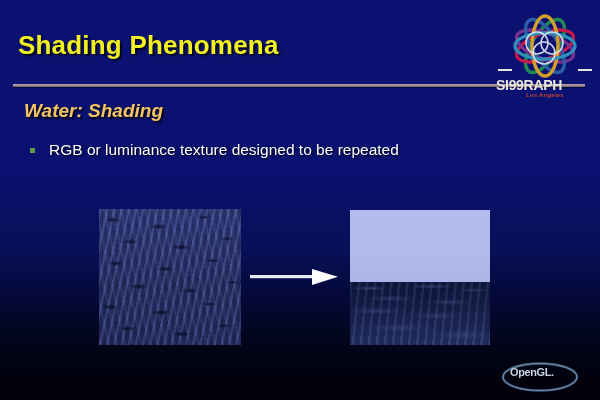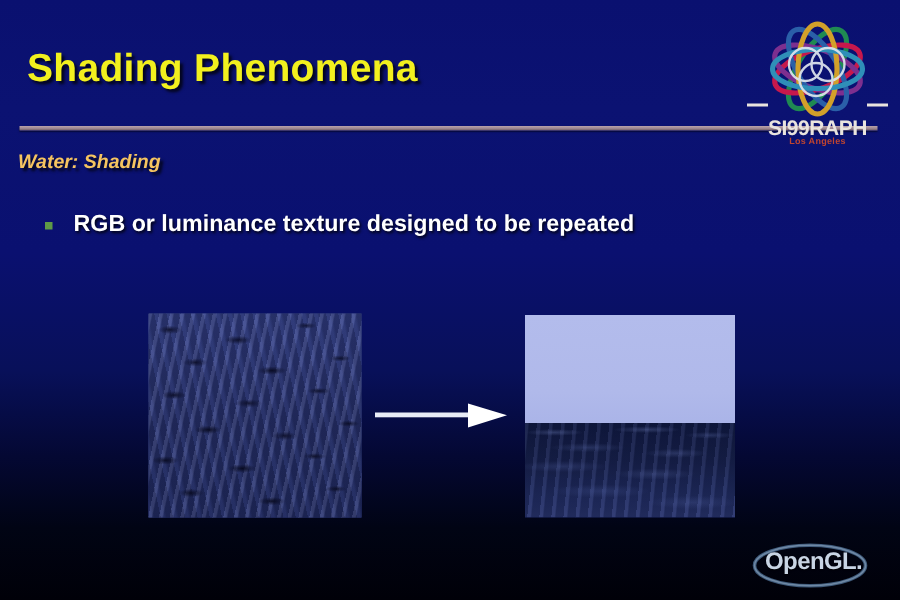--- a/index.html
+++ b/index.html
@@ -45,23 +45,23 @@
     top: 84px;
     width: 572px;
     height: 3px;
     background: linear-gradient(180deg, #b9a3ab 0%, #9c8690 55%, #6d5a64 100%);
     box-shadow: 0 1px 1px rgba(0,0,0,0.5);
   }
 
   
   .subtitle {
     position: absolute;
-    left: 12px;
+    left: 24px;
     top: 100px;
-    font-size: 13px;
+    font-size: 19px;
     font-weight: bold;
     font-style: italic;
     color: #f5c460;
     text-shadow: 2px 2px 2px rgba(0,0,0,0.8);
     white-space: nowrap;
   }
 
   
   .bullets {
     position: absolute;
@@ -81,21 +81,20 @@
     margin-top: 8px;
     margin-right: 14px;
     flex: 0 0 auto;
   }
   .bullet-text {
     font-size: 15.5px;
     color: #ffffff;
     line-height: 20px;
     text-shadow: 1px 1px 2px rgba(0,0,0,0.85);
     white-space: nowrap;
-    font-weight: bold;
   }
 
   
   .fig-texture {
     position: absolute;
     left: 99px;
     top: 209px;
     width: 142px;
     height: 136px;
     background-color: #2a3575;
@@ -193,21 +192,20 @@
     left: 496px;
     top: 12px;
     width: 98px;
     height: 92px;
   }
   .sig-text {
     position: absolute;
     left: 0;
     top: 66px;
     width: 98px;
-    text-align: center;
     font-size: 14px;
     font-weight: bold;
     color: #e9e4de;
     letter-spacing: -0.3px;
     line-height: 14px;
   }
   .sig-sub {
     position: absolute;
     left: 0;
     top: 80px;
@@ -224,21 +222,21 @@
     position: absolute;
     left: 500px;
     top: 360px;
     width: 96px;
     height: 34px;
   }
   .ogl-text {
     position: absolute;
     left: 10px;
     top: 6px;
-    font-size: 16px;
+    font-size: 11px;
     font-weight: bold;
     color: #c8d4e4;
     letter-spacing: -0.4px;
     text-shadow: 0 1px 1px rgba(0,0,0,0.8);
   }
 </style>
 </head>
 <body>
 
 <div id="slide">

